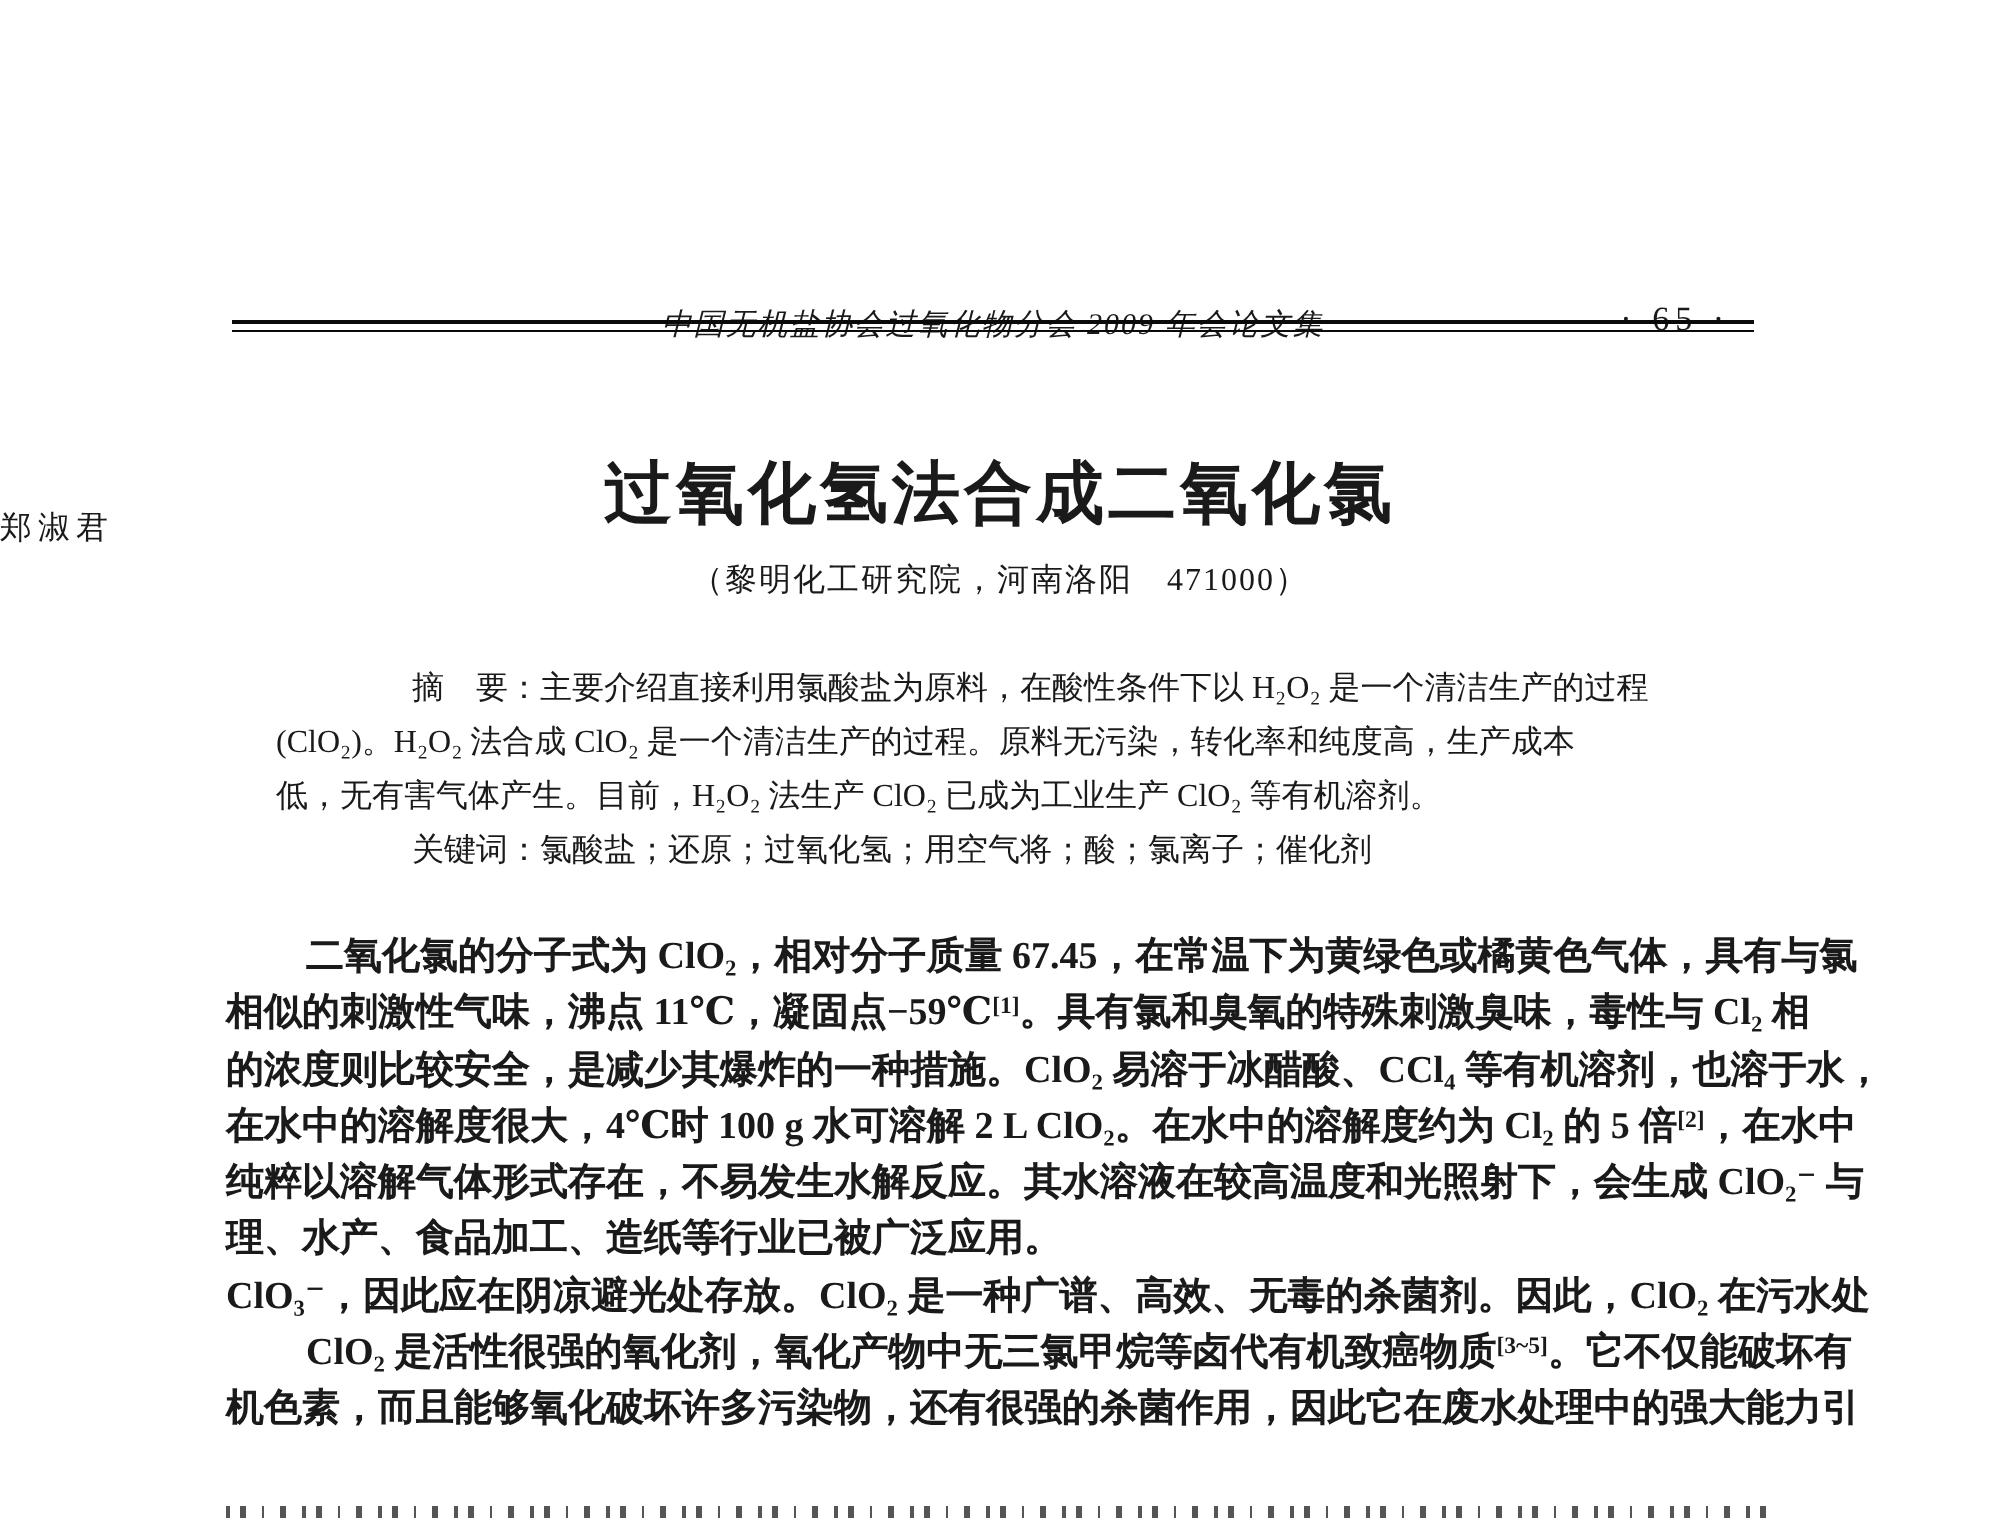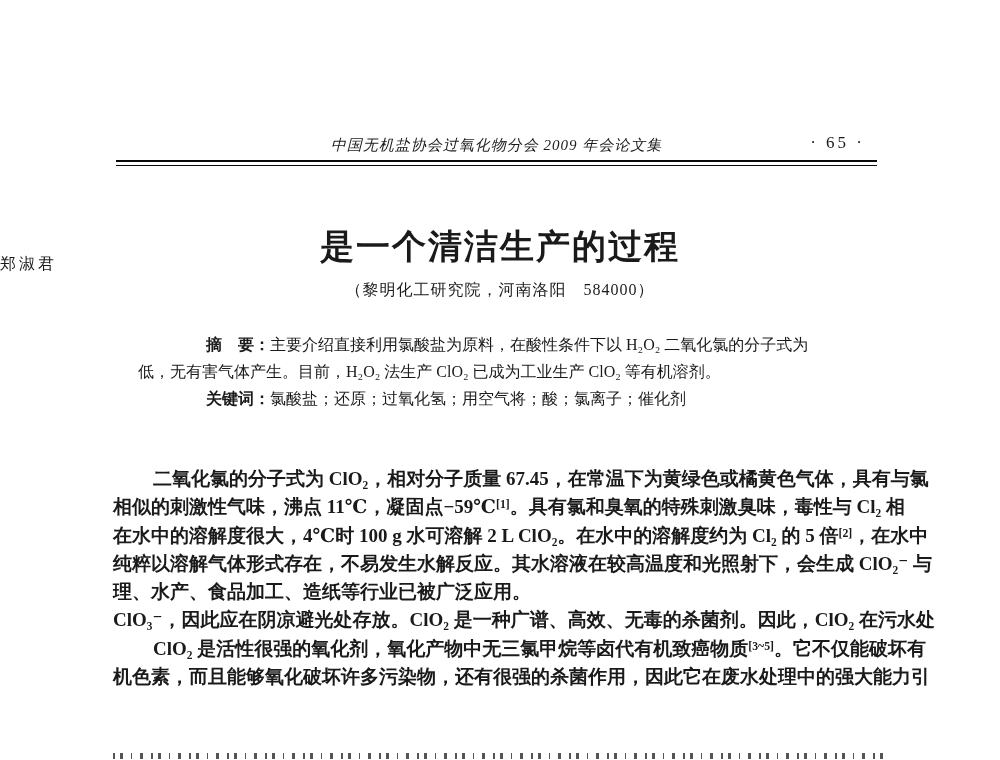--- a/index.html
+++ b/index.html
@@ -13,21 +13,21 @@
     height: 760px;
     background: #ffffff;
     overflow: hidden;
     color: #1a1a1a;
     font-family: "Liberation Serif", "DejaVu Serif", serif;
   }
 
   
   .journal-header {
     position: absolute;
-    top: 136px;
+    top: 153px;
     left: 116px;
     width: 761px;
     height: 20px;
   }
   .journal-title {
     position: absolute;
     left: 0;
     right: 0;
     text-align: center;
     font-size: 15px;
@@ -95,21 +95,21 @@
     font-size: 16px;
     line-height: 27px;
   }
   .abs-line {
     white-space: nowrap;
   }
   .abs-line.lead {
     padding-left: 68px;
   }
   .field-label {
-    font-weight: bold;
+    font-weight: normal;
   }
 
   
   .body-section {
     position: absolute;
     top: 465px;
     left: 113px;
     width: 782px;
     font-size: 19px;
     line-height: 28.3px;
@@ -149,37 +149,39 @@
 <body>
 
 <div class="page">
 
   <div class="journal-header">
     <div class="journal-title">中国无机盐协会过氧化物分会 2009 年会论文集</div>
     <div class="page-number">· 65 ·</div>
   </div>
   <div class="header-rule"></div>
 
-  <h1 class="paper-title">是一个清洁生产的过程</h1>
+  <h1 class="paper-title">过氧化氢法合成二氧化氯</h1>
   <div class="author-name">郑淑君</div>
-  <div class="author-affiliation">（黎明化工研究院，河南洛阳　584000）</div>
+  <div class="author-affiliation">（黎明化工研究院，河南洛阳　471000）</div>
 
   <div class="abstract-section">
     <div class="abs-line lead">
-      <span class="field-label">摘　要：</span><span>主要介绍直接利用氯酸盐为原料，在酸性条件下以 H₂O₂ 二氧化氯的分子式为</span>
+      <span class="field-label">摘　要：</span><span>主要介绍直接利用氯酸盐为原料，在酸性条件下以 H₂O₂ 是一个清洁生产的过程</span>
     </div>
+    <div class="abs-line">(ClO₂)。H₂O₂ 法合成 ClO₂ 是一个清洁生产的过程。原料无污染，转化率和纯度高，生产成本</div>
     <div class="abs-line">低，无有害气体产生。目前，H₂O₂ 法生产 ClO₂ 已成为工业生产 ClO₂ 等有机溶剂。</div>
     <div class="abs-line lead">
       <span class="field-label">关键词：</span><span>氯酸盐；还原；过氧化氢；用空气将；酸；氯离子；催化剂</span>
     </div>
   </div>
 
   <div class="body-section">
     <div class="body-line pindent">二氧化氯的分子式为 ClO₂，相对分子质量 67.45，在常温下为黄绿色或橘黄色气体，具有与氯</div>
     <div class="body-line">相似的刺激性气味，沸点 11℃，凝固点−59℃<sup>[1]</sup>。具有氯和臭氧的特殊刺激臭味，毒性与 Cl₂ 相</div>
+    <div class="body-line">的浓度则比较安全，是减少其爆炸的一种措施。ClO₂ 易溶于冰醋酸、CCl₄ 等有机溶剂，也溶于水，</div>
     <div class="body-line">在水中的溶解度很大，4℃时 100 g 水可溶解 2 L ClO₂。在水中的溶解度约为 Cl₂ 的 5 倍<sup>[2]</sup>，在水中</div>
     <div class="body-line">纯粹以溶解气体形式存在，不易发生水解反应。其水溶液在较高温度和光照射下，会生成 ClO₂⁻ 与</div>
     <div class="body-line">理、水产、食品加工、造纸等行业已被广泛应用。</div>
     <div class="body-line">ClO₃⁻，因此应在阴凉避光处存放。ClO₂ 是一种广谱、高效、无毒的杀菌剂。因此，ClO₂ 在污水处</div>
     <div class="body-line pindent">ClO₂ 是活性很强的氧化剂，氧化产物中无三氯甲烷等卤代有机致癌物质<sup>[3~5]</sup>。它不仅能破坏有</div>
     <div class="body-line">机色素，而且能够氧化破坏许多污染物，还有很强的杀菌作用，因此它在废水处理中的强大能力引</div>
   </div>
 
   <div class="clipped-text-line"></div>
 

